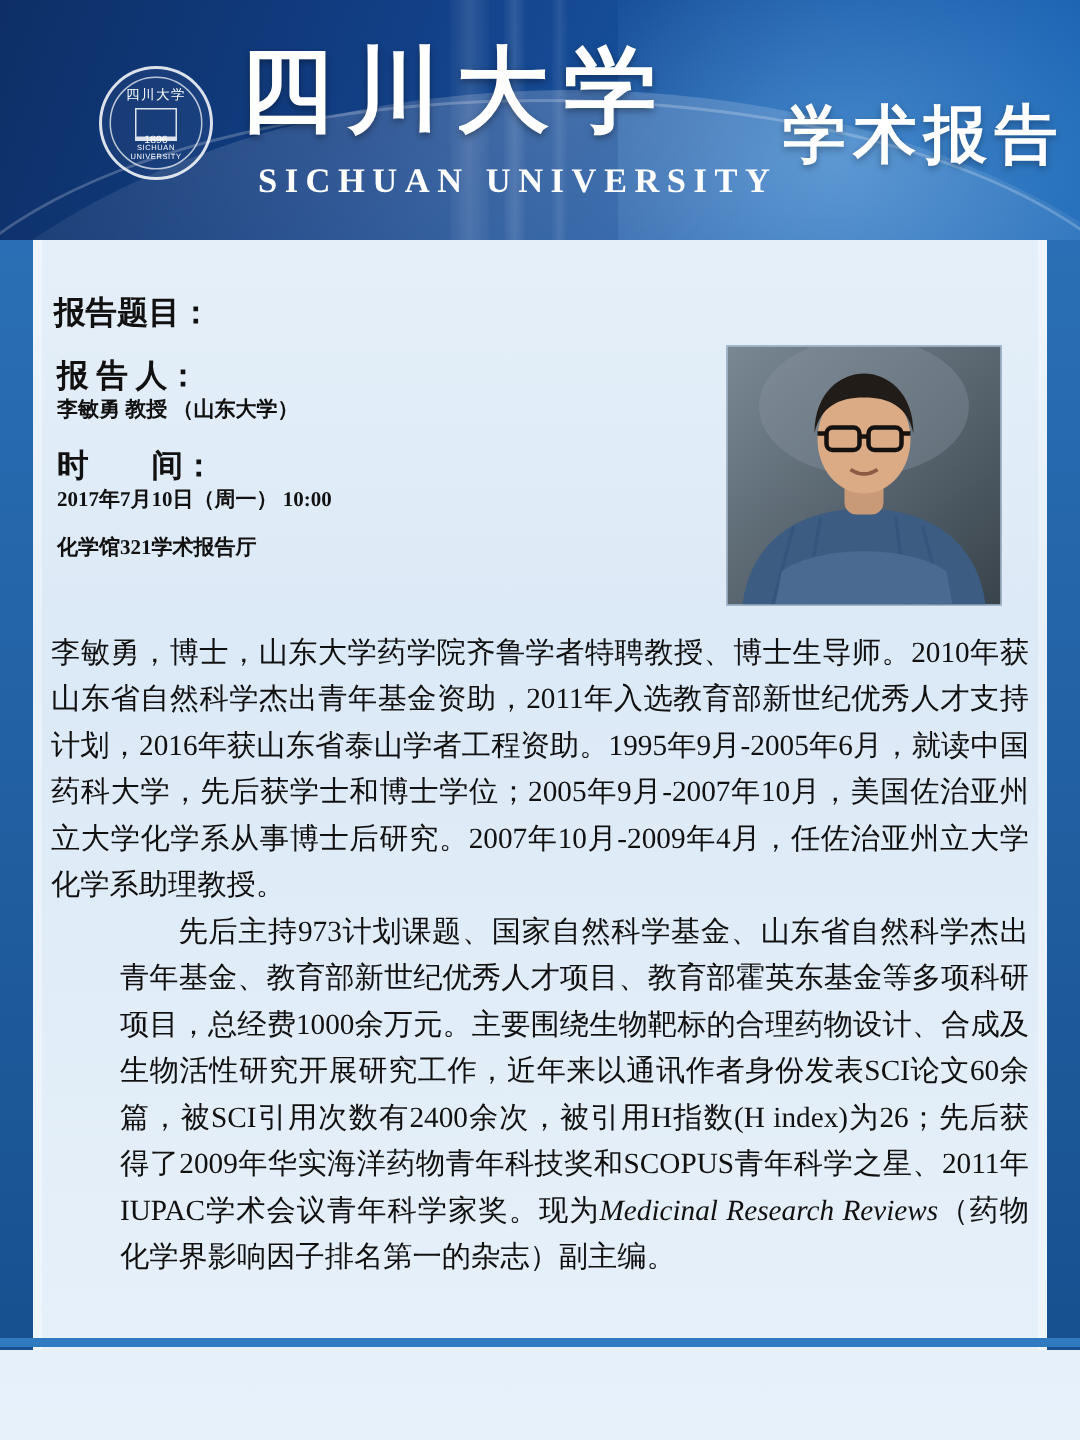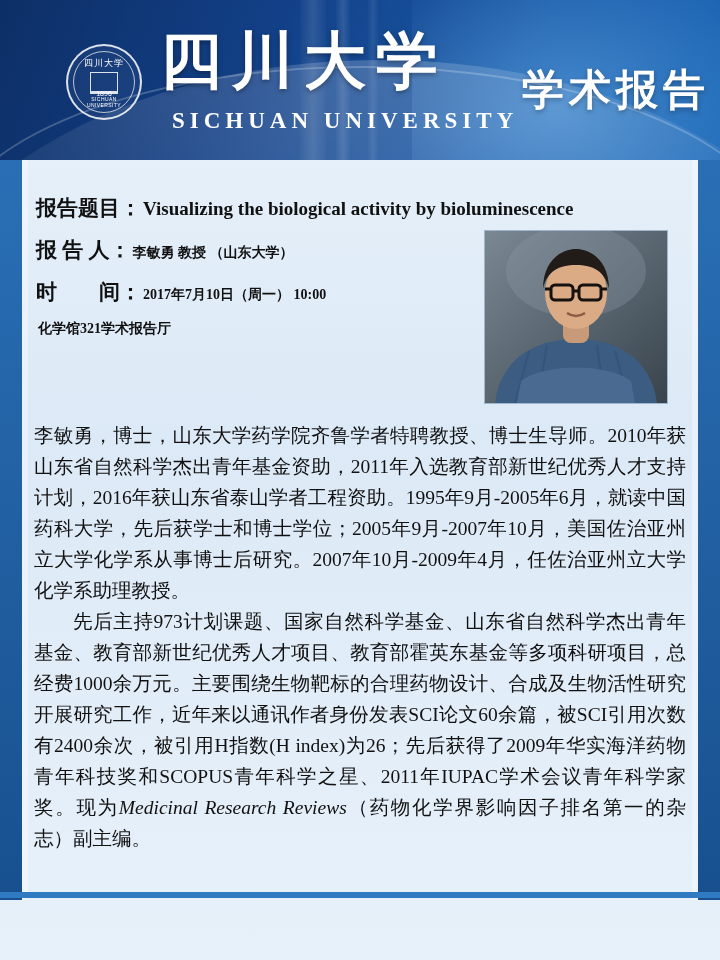--- a/index.html
+++ b/index.html
@@ -191,20 +191,21 @@
   .info {
     position: relative;
     padding: 22px 0 0 8px;
     min-height: 200px;
   }
   .info-row {
     display: flex;
     align-items: baseline;
     margin-bottom: 14px;
     font-family: "Liberation Serif", serif;
+    flex-direction: column;
   }
   .info-label {
     font-size: 21px;
     font-weight: bold;
     color: #111111;
     white-space: pre;
     flex: 0 0 auto;
   }
   .info-value {
     font-size: 14px;
@@ -235,21 +236,21 @@
     left: 34px;
     top: 420px;
     width: 652px;
     font-family: "Liberation Serif", serif;
     font-size: 19.5px;
     line-height: 31px;
     color: #111111;
     text-align: justify;
   }
   .bio p { margin: 0; }
-  .bio p.indent { text-indent: 2em; }
+  .bio p.indent { text-indent: 2em; margin-left: 46px; }
   .bio .em { font-style: italic; }
 
   
   .footer {
     position: absolute;
     left: 0;
     bottom: 0;
     width: 720px;
     height: 62px;
     background: linear-gradient(100deg, #0e3570 0%, #17509a 45%, #1d63b0 100%);
@@ -313,21 +314,20 @@
   <div class="rail left"></div>
   <div class="rail right"></div>
   <div class="rail-inner left"></div>
   <div class="rail-inner right"></div>
 
   <div class="content">
     <div class="info">
 
       <div class="info-row">
         <span class="info-label">报告题目：</span>
-        <span class="info-value en">Visualizing the biological activity by bioluminescence</span>
       </div>
 
       <div class="info-row">
         <span class="info-label">报 告 人：</span>
         <span class="info-value">李敏勇 教授 （山东大学）</span>
       </div>
 
       <div class="info-row">
         <span class="info-label">时　　间：</span>
         <span class="info-value">2017年7月10日（周一） 10:00</span>

